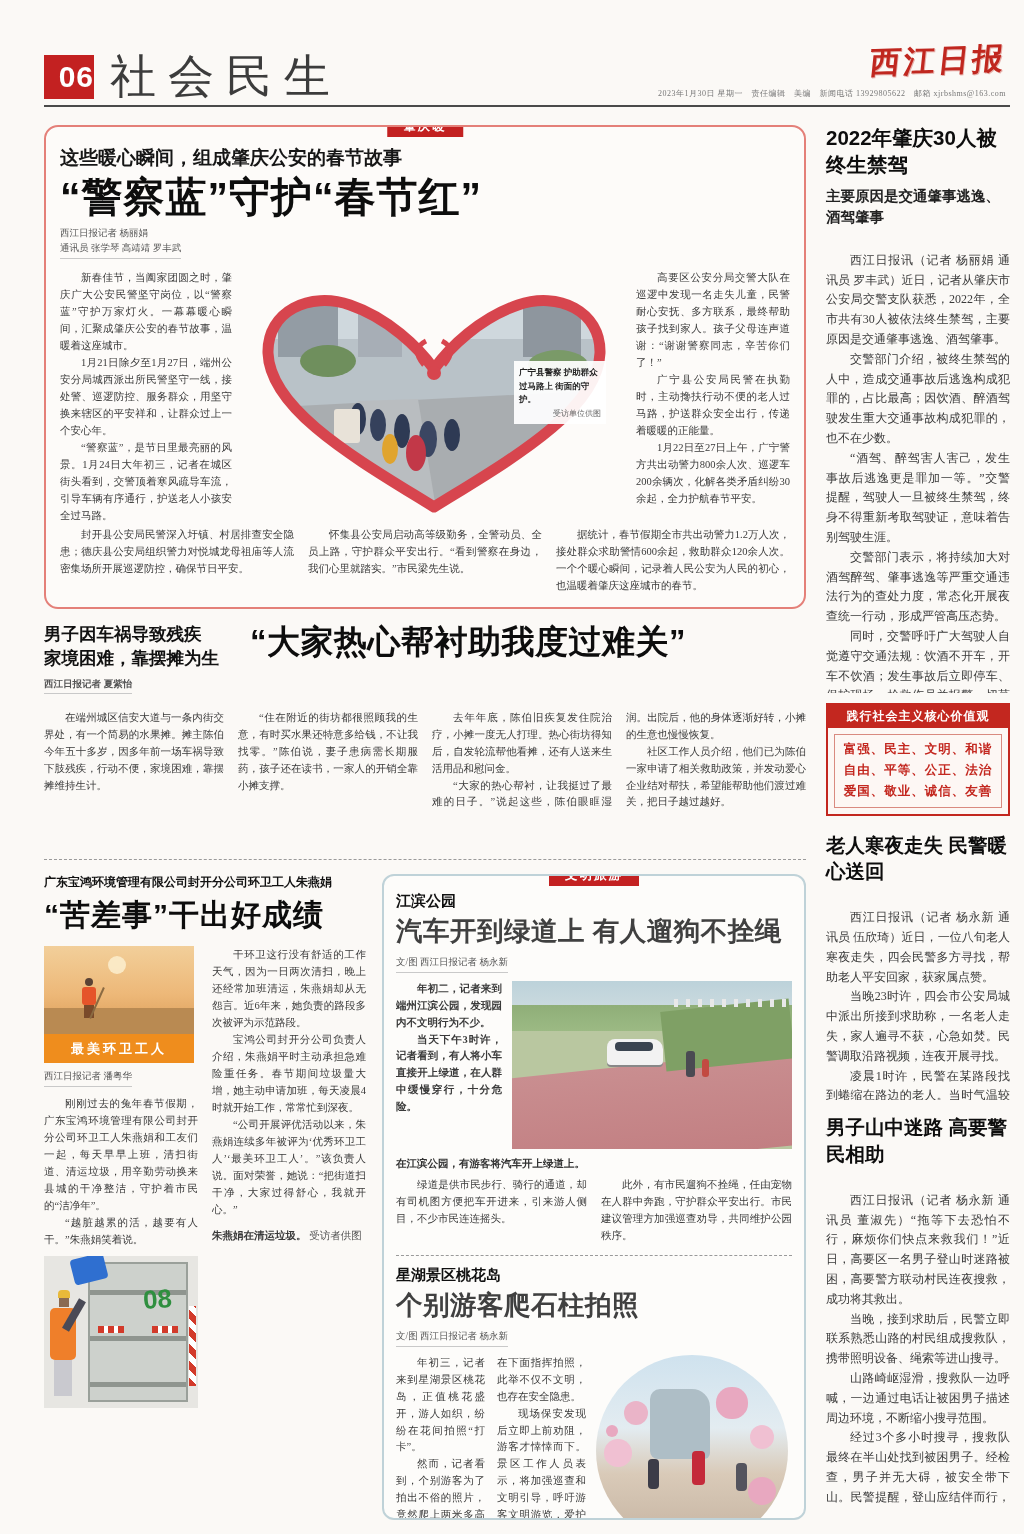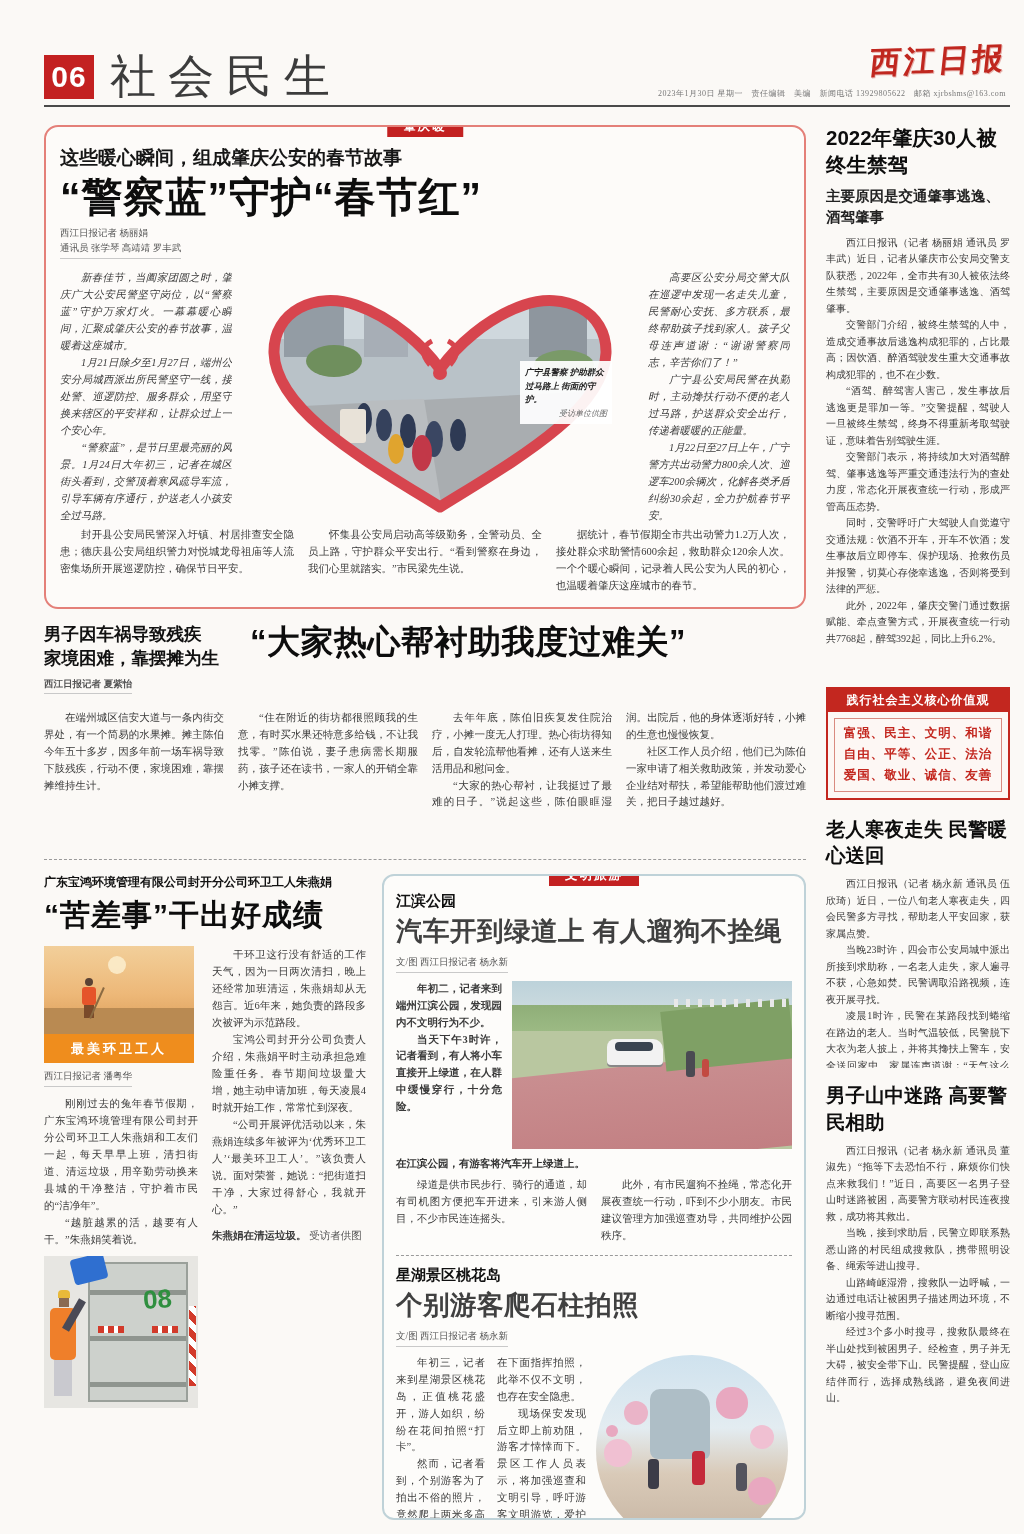--- a/index.html
+++ b/index.html
@@ -8,21 +8,21 @@
   .page {
     position:relative; width:1024px; height:1534px; margin:0 auto;
     background:#fbf9f6; overflow:hidden; padding:40px 14px 10px 44px;
     color:#333;
   }
   
   .masthead { display:flex; align-items:flex-end; }
   .pageno {
     background:#c32121; color:#fff; font-family:"Liberation Sans",sans-serif;
     font-weight:900; font-size:30px; width:50px; height:44px; line-height:44px;
-    text-align:center; letter-spacing:1px;
+    text-align:right; letter-spacing:1px;
   }
   .section-title {
     font-family:"Liberation Sans",sans-serif; font-weight:500; color:#3c3c3c;
     font-size:46px; letter-spacing:12px; margin-left:16px; line-height:1;
   }
   .mast-right { margin-left:auto; text-align:right; padding-right:4px; }
   .logo {
     color:#c0271f; font-weight:900; font-size:31px; letter-spacing:3px;
     transform:skewX(-8deg) rotate(-2deg); display:inline-block;
     text-shadow:1px 1px 0 rgba(192,39,31,.35);
@@ -54,21 +54,21 @@
   .main-story {
     position:relative; border:2px solid #e48079; border-radius:14px;
     padding:18px 14px 10px; height:484px; overflow:hidden; background:#fdfbf9;
   }
   .ms-kicker { font-family:"Liberation Sans",sans-serif; font-weight:700; font-size:19px; color:#161616; }
   .ms-headline {
     font-family:"Liberation Sans",sans-serif; font-weight:900; font-size:41px;
     color:#0d0d0d; letter-spacing:1px; margin-top:4px; line-height:1.1;
   }
   .ms-byline-wrap { display:flex; gap:30px; }
-  .ms-body-top { display:flex; gap:12px; margin-top:2px; height:252px;font-style:italic; }
+  .ms-body-top { display:flex; gap:6px; margin-top:2px; height:252px; }
   .ms-coltext { font-size:10.5px; line-height:1.62; color:#3a3a3a; }
   .ms-coltext p { text-indent:2em; }
   .ms-col-left { width:172px; flex:none; }
   .ms-col-right { flex:1; min-width:0; }
   .heart-wrap { position:relative; width:392px; flex:none; }
   .heart-caption {
     position:absolute; right:24px; top:92px; width:92px;
     background:rgba(255,255,255,.93); padding:5px 5px 4px;
     font-size:8.5px; line-height:1.55; font-weight:700; color:#222;
   }
@@ -150,21 +150,21 @@
   .fig-red { position:absolute; left:96px; top:96px; width:13px; height:34px; background:#c42a3a; border-radius:4px; }
   .fig-dark1 { position:absolute; left:52px; top:104px; width:11px; height:30px; background:#3c3c48; border-radius:4px; }
   .fig-dark2 { position:absolute; left:140px; top:108px; width:11px; height:28px; background:#54545e; border-radius:4px; }
 
   
   .heart-svg { display:block; }
 
   
   .sb-h1 { font-family:"Liberation Sans",sans-serif; font-weight:900; font-size:20.5px; color:#0d0d0d; line-height:1.3; }
   .sb-sub { font-family:"Liberation Sans",sans-serif; font-weight:700; font-size:14.5px; color:#222; line-height:1.4; margin-top:8px; }
-  .sb-body { font-size:10px; line-height:1.65; color:#3a3a3a; margin-top:8px; }
+  .sb-body { font-size:12px; line-height:1.65; color:#3a3a3a; margin-top:24px; }
   .sb-body p { text-indent:2em; }
   .sb-story1 .sb-body { height:442px; overflow:hidden; }
   .values-box { border:2px solid #c3271f; margin-top:10px; background:#fdf7f4; }
   .values-head { background:#c3271f; color:#fff; font-family:"Liberation Sans",sans-serif; font-weight:700; font-size:12px; text-align:center; padding:3px 0; letter-spacing:1px; }
   .values-inner { border:1px solid #d98a80; margin:6px; padding:4px 2px; }
   .values-inner p { text-align:center; color:#c3271f; font-weight:700; font-size:12.5px; line-height:1.7; letter-spacing:1px; }
   .sb-story2 { margin-top:16px; }
   .sb-h2 { font-family:"Liberation Sans",sans-serif; font-weight:900; font-size:19.5px; color:#0d0d0d; line-height:1.35; }
   .sb-story2 .sb-body { height:192px; overflow:hidden; }
   .sb-story3 { margin-top:14px; }
@@ -348,21 +348,21 @@
                 <div class="park-green"></div>
                 <div class="park-fence"></div>
                 <div class="park-car"></div>
                 <div class="park-p1"></div>
                 <div class="park-p2"></div>
               </div>
             </div>
             <div class="cb-caption">在江滨公园，有游客将汽车开上绿道上。</div>
             <div class="cb-twocol clip">
                 <p>绿道是供市民步行、骑行的通道，却有司机图方便把车开进来，引来游人侧目，不少市民连连摇头。</p>
-                <p>此外，有市民遛狗不拴绳，常态化开展夜查统一行动，吓到不少小朋友。市民建议管理方加强巡查劝导，共同维护公园秩序。</p>
+                <p>此外，有市民遛狗不拴绳，任由宠物在人群中奔跑，守护群众平安出行。市民建议管理方加强巡查劝导，共同维护公园秩序。</p>
               </div>
           </div>
 
           <div class="dashed-sep"></div>
 
           <div>
             <div class="cb-kicker">星湖景区桃花岛</div>
             <div class="cb-headline">个别游客爬石柱拍照</div>
             <div class="byline">文/图 西江日报记者 杨永新</div>
             <div class="cb-row2">

